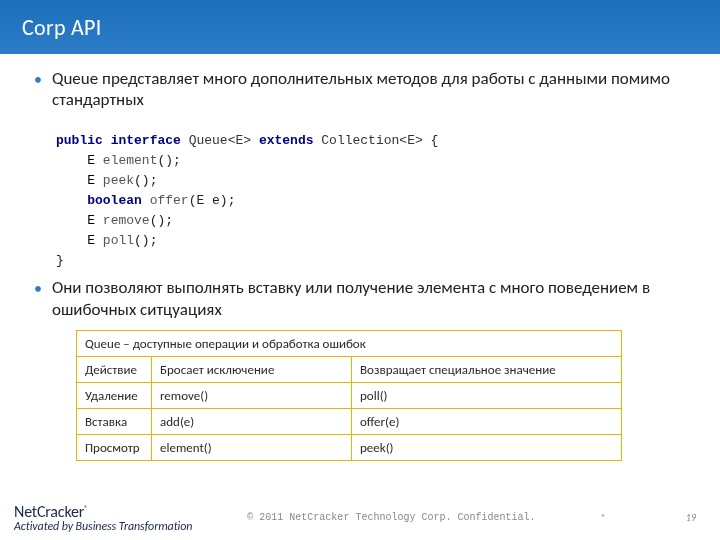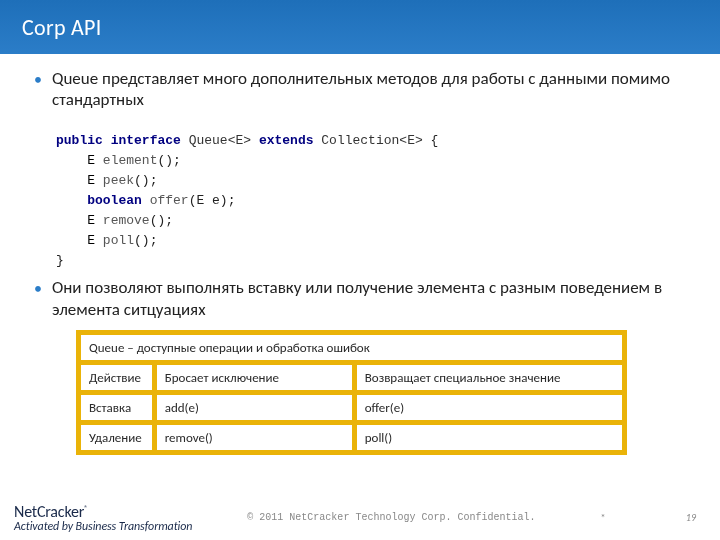--- a/index.html
+++ b/index.html
@@ -51,21 +51,21 @@
   .id { color: #333; }
   .mth { color: #555; }
 
   table.ops {
     border-collapse: collapse;
     margin: 10px 0 0 42px;
     font-size: 13px;
     color: #2a2a2a;
   }
   table.ops td, table.ops th {
-    border: 5px solid #eab308;
+    border: 1px solid #eab308;
     padding: 5px 10px 5px 8px;
     text-align: left;
     font-weight: normal;
   }
   table.ops .caption td { font-size: 13px; }
   table.ops td.c1 { width: 75px; }
   table.ops td.c2 { width: 200px; }
   table.ops td.c3 { width: 270px; }
 
   .footer {
@@ -104,42 +104,47 @@
   <div class="codeblock"><span class="kw">public</span> <span class="kw">interface</span> <span class="id">Queue</span><span class="id">&lt;E&gt;</span> <span class="kw">extends</span> <span class="id">Collection</span><span class="id">&lt;E&gt;</span> <span>{</span>
     <span class="ty">E</span> <span class="mth">element</span><span>()</span><span>;</span>
     <span class="ty">E</span> <span class="mth">peek</span><span>()</span><span>;</span>
     <span class="kw">boolean</span> <span class="mth">offer</span><span>(E e)</span><span>;</span>
     <span class="ty">E</span> <span class="mth">remove</span><span>()</span><span>;</span>
     <span class="ty">E</span> <span class="mth">poll</span><span>()</span><span>;</span>
 <span>}</span></div>
 
   <div class="bullet-row">
     <span class="bullet">•</span>
-    <span class="bullet-text">Они позволяют выполнять вставку или получение элемента с разным поведением в элемента ситцуациях</span>
+    <span class="bullet-text">Они позволяют выполнять вставку или получение элемента с много поведением в ошибочных ситцуациях</span>
   </div>
 
   <table class="ops">
     <tbody>
         <tr class="caption">
       <td colspan="3">Queue – доступные операции и обработка ошибок</td>
     </tr>
     <tr>
       <td class="c1">Действие</td>
       <td class="c2">Бросает исключение</td>
       <td class="c3">Возвращает специальное значение</td>
     </tr>
     <tr>
+      <td class="c1">Удаление</td>
+      <td class="c2">remove()</td>
+      <td class="c3">poll()</td>
+    </tr>
+    <tr>
       <td class="c1">Вставка</td>
       <td class="c2">add(e)</td>
       <td class="c3">offer(e)</td>
     </tr>
     <tr>
-      <td class="c1">Удаление</td>
-      <td class="c2">remove()</td>
-      <td class="c3">poll()</td>
+      <td class="c1">Просмотр</td>
+      <td class="c2">element()</td>
+      <td class="c3">peek()</td>
     </tr>
   </tbody>
     </table>
 
 </div>
 
 <div class="footer">
   <div class="logo">
     <div>
       <span class="logo-main">

